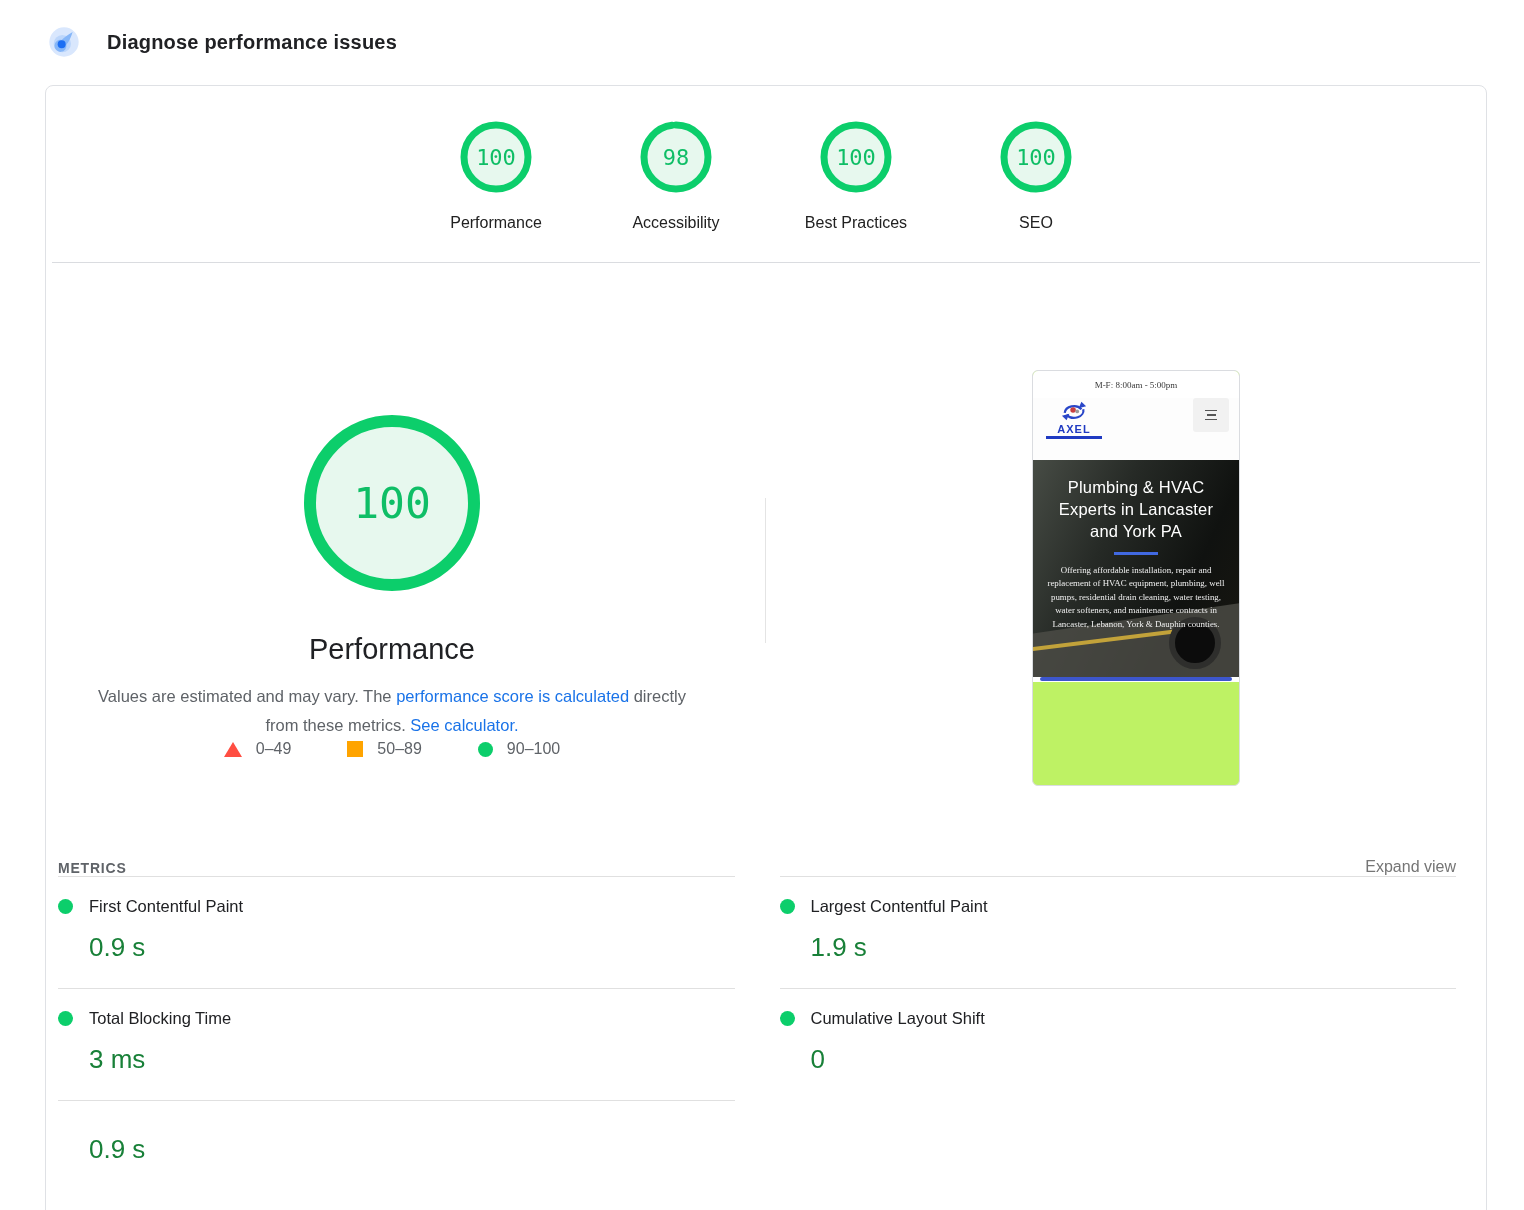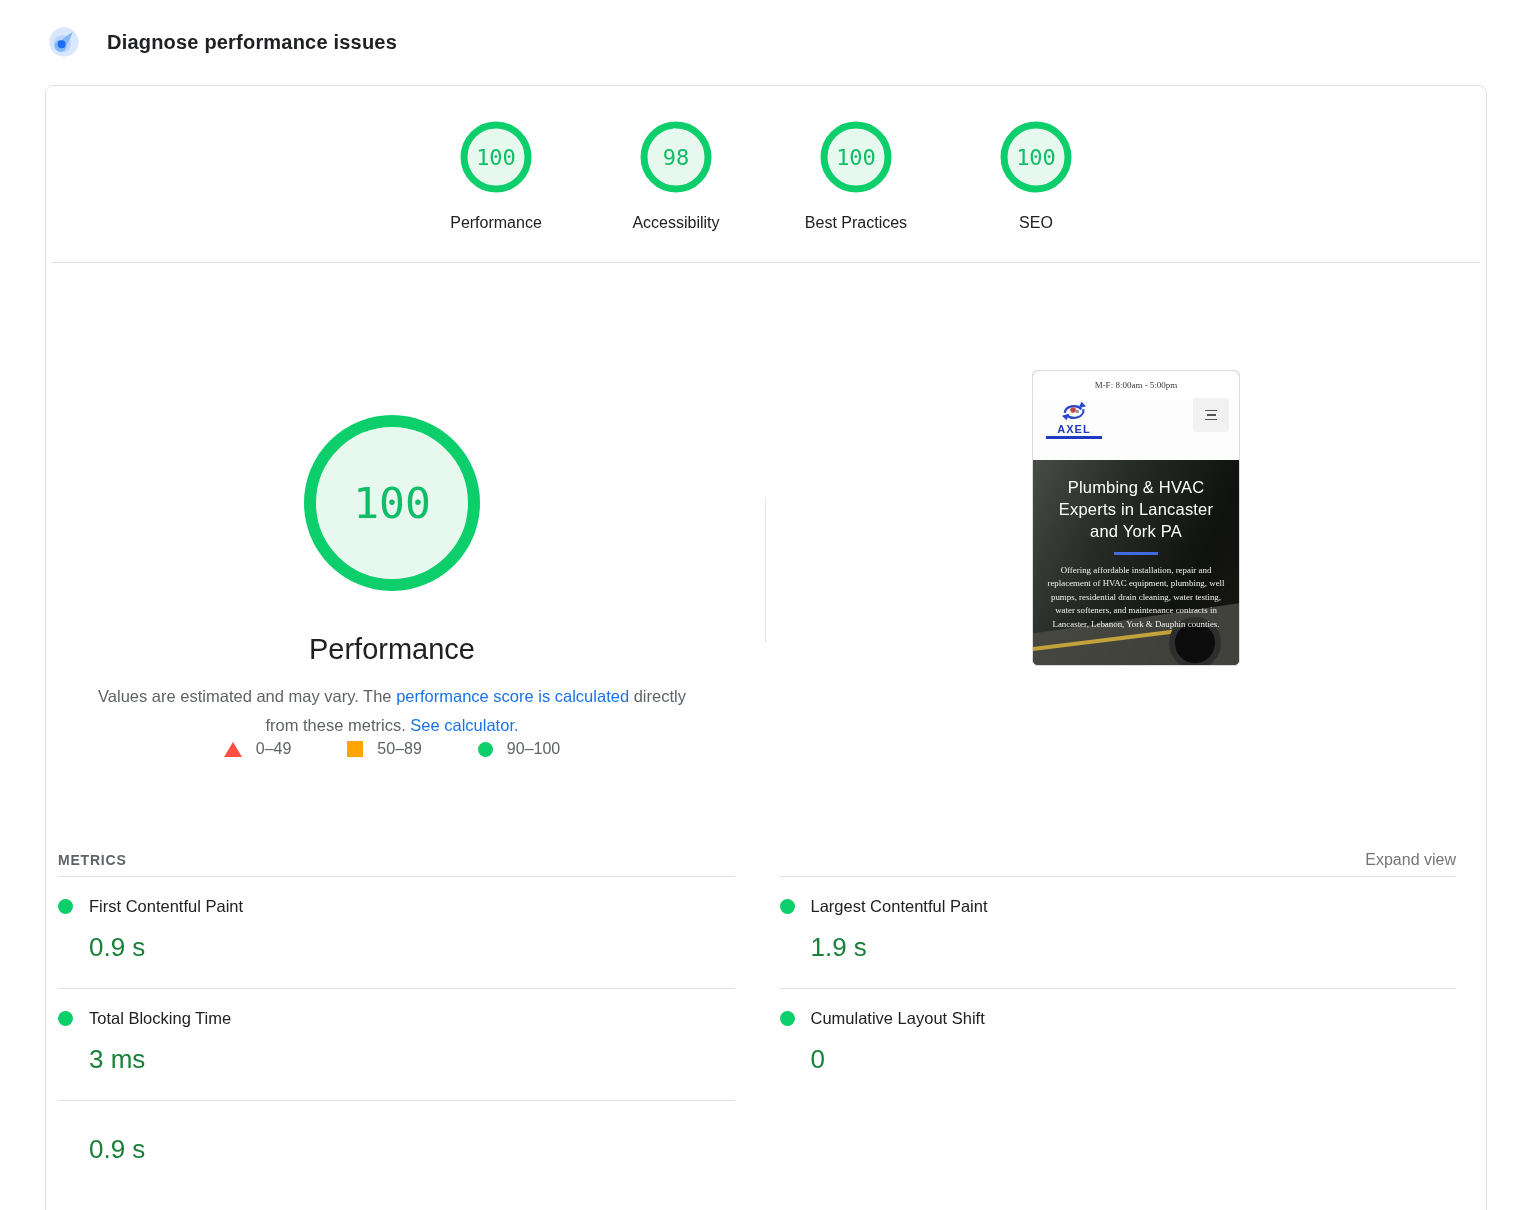--- a/index.html
+++ b/index.html
@@ -36,22 +36,22 @@
   .legend { display:flex; justify-content:center; align-items:center; gap:56px; }
   .legend-item { display:flex; align-items:center; gap:14px; font-size:16px; color:#5f6368; }
   .shape-tri { width:0; height:0; border-left:9px solid transparent; border-right:9px solid transparent;
                border-bottom:15px solid #ff4e42; }
   .shape-sq  { width:16px; height:16px; background:#ffa400; }
   .shape-ci  { width:15px; height:15px; border-radius:50%; background:#0cce6b; }
 
   .v-divider { position:absolute; left:719px; top:235px; width:1px; height:145px; background:#e4e4e4; }
 
   
-  .thumb { position:absolute; left:986px; top:107px; width:208px; height:296px;
-           border:1px solid #dadce0; border-radius:6px; background:#ec4899; overflow:hidden; }
+  .thumb { position:absolute; left:986px; top:107px; width:208px; height:416px;
+           border:1px solid #dadce0; border-radius:6px; background:#bef264; overflow:hidden; }
   .thumb-topbar { height:27px; display:flex; align-items:center; justify-content:center;
                   font-family:"Liberation Serif", serif; font-size:9px; color:#3a3a3a; background:#fff; }
   .thumb-nav { height:62px; display:flex; align-items:flex-start; justify-content:space-between;
                padding:0 10px; background:#fdfdfd; }
   .logo-block { display:flex; flex-direction:column; align-items:center; width:62px; }
   .logo-text { font-size:11px; font-weight:bold; color:#1f3ac2; letter-spacing:1px; line-height:11px; }
   .logo-bar { width:56px; height:3px; background:#1f3ac2; margin-top:1px; }
   .burger { width:36px; height:34px; background:#f1f1f1; border-radius:3px;
             display:flex; flex-direction:column; align-items:center; justify-content:center; gap:3px; cursor:pointer; }
   .burger i { display:block; width:12px; height:1.6px; background:#555; }
@@ -70,21 +70,21 @@
   .hero-text { font-family:"Liberation Serif", serif; font-size:8.9px; line-height:13.5px; color:#f0f0f0; }
   .thumb-bar-wrap { height:5px; background:#fff; padding:0 7px; }
   .thumb-bar { height:4px; background:#3d56cc; border-radius:2px; }
   .thumb-bottom { height:89px; background:#f4f4f4; padding:0 10px; }
   .thumb-card { height:100%; background:#fff; text-align:center; padding-top:16px; }
   .hvac-title { margin-top:12px; font-size:10px; font-weight:bold; color:#222; letter-spacing:.6px; }
   .hvac-text { margin-top:7px; font-family:"Liberation Serif", serif; font-size:8.9px; color:#333; }
 
   
   .metrics { padding:4px 30px 0 12px; }
-  .metrics-head { display:flex; justify-content:space-between; align-items:center; height:33px; }
+  .metrics-head { display:flex; justify-content:space-between; align-items:flex-end; height:33px; }
   .metrics-label { font-size:14px; font-weight:bold; color:#5f6368; letter-spacing:.8px; }
   .expand-view { font-size:16px; color:#757575; cursor:pointer; }
   .metrics-grid { display:grid; grid-template-columns:1fr 1fr; column-gap:45px; }
   .metric { border-top:1px solid #e0e0e0; padding:18px 0 25px; }
   .metric-head { display:flex; align-items:center; gap:16px; height:22px; }
   .dot { width:15px; height:15px; border-radius:50%; background:#0cce6b; flex:none; }
   .metric-name { font-size:16.5px; color:#202124; }
   .metric-value { margin-top:14px; margin-left:31px; font-size:26px; line-height:32px; color:#188038; }
 </style>
 </head>

